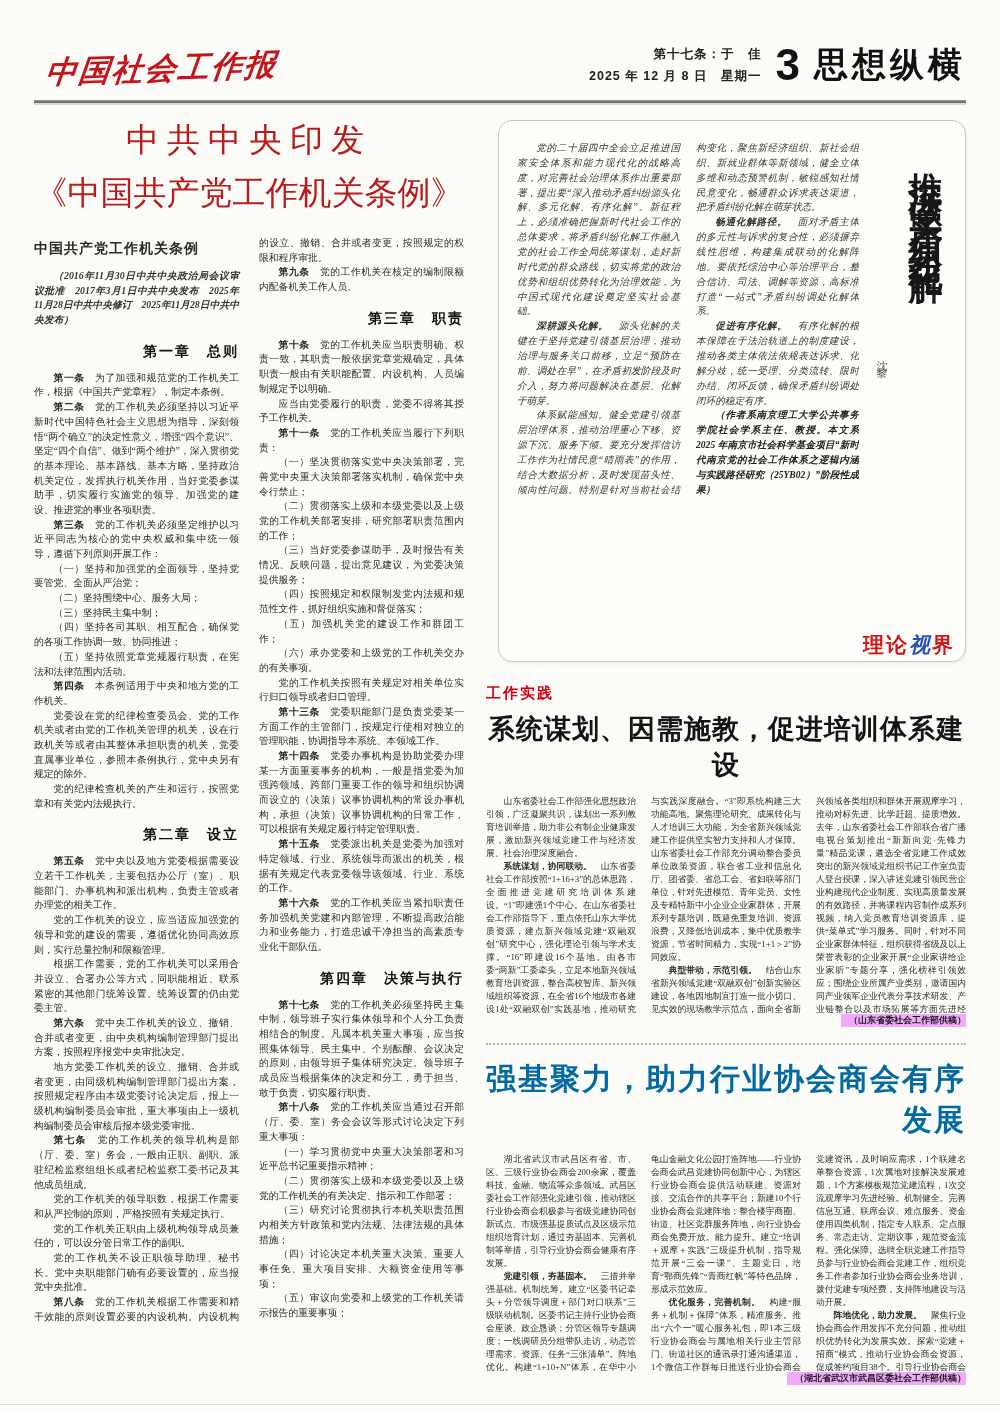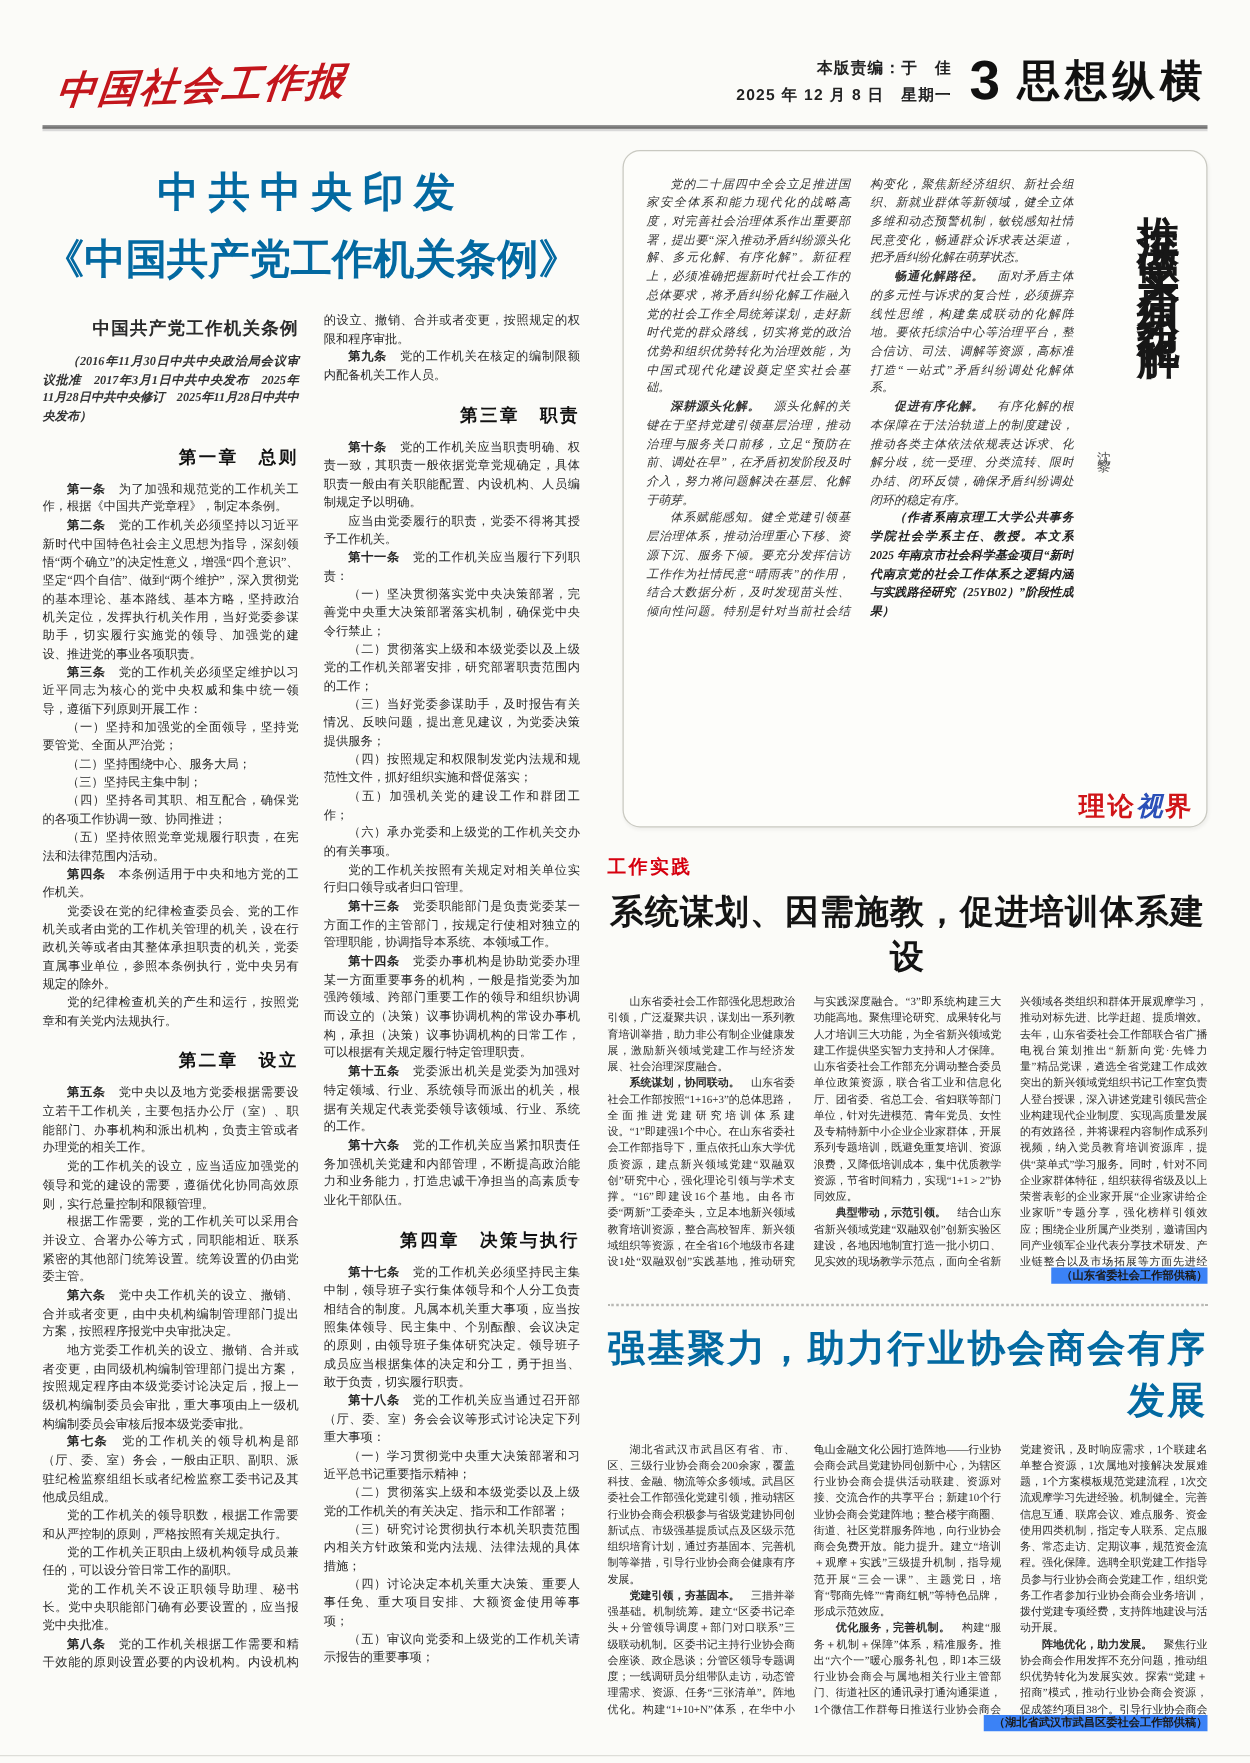--- a/index.html
+++ b/index.html
@@ -26,31 +26,31 @@
   .section-name { font-family:"Liberation Sans",sans-serif; font-weight:bold; font-size:34px; letter-spacing:4px; color:#111; }
   .head-rule { position:absolute; left:0; right:0; top:100px; height:3px;
     background:linear-gradient(#9a9a9a,#5f5f5f); box-shadow:0 2px 0 #d9d9d9; }
 
   
   .main { display:flex; gap:22px; padding-top:14px; }
   .left-article { width:430px; flex:none; }
   .right-col { flex:1; min-width:0; }
 
   
-  .headline { text-align:center; font-family:"Liberation Sans",sans-serif; font-weight:bold; color:#0369a1; margin-top:14px; }
+  .headline { text-align:center; font-family:"Liberation Sans",sans-serif; font-weight:normal; color:#b91c1c; }
   .headline .l1 { font-size:33px; letter-spacing:8px; }
   .headline .l2 { font-size:33px; letter-spacing:0; margin-top:8px; }
   .article-body {
     margin-top:20px; height:1138px; overflow:hidden;
     column-count:2; column-gap:20px;
     font-size:9.8px; line-height:1.5; text-align:justify; color:#2a2a2a;
   }
   .article-body p { text-indent:2em; }
   .article-body .subtitle {
-    text-indent:0; text-align:right; font-weight:bold; font-size:14px;
+    text-indent:0; text-align:left; font-weight:bold; font-size:14px;
     font-family:"Liberation Sans",sans-serif; margin:2px 0 10px; letter-spacing:1px;
   }
   .article-body .intro { font-style:italic; font-weight:bold; color:#333; margin-bottom:8px; }
   .article-body h3.chapter {
     text-align:right; font-weight:bold; font-size:14px; letter-spacing:2px;
     font-family:"Liberation Sans",sans-serif; margin:13px 0 9px; color:#111;
   }
   b.lead { font-family:"Liberation Sans",sans-serif; font-weight:bold; }
 
   
@@ -90,39 +90,39 @@
   .practice-label { color:#d6000f; font-weight:bold; font-size:15px; font-family:"Liberation Sans",sans-serif; letter-spacing:2px; }
   .practice-headline { text-align:center; font-size:27px; font-weight:bold; letter-spacing:1px; color:#141414; margin-top:8px; }
   .col-body-wrap { position:relative; margin-top:12px; }
   .col-body {
     height:232px; overflow:hidden; column-count:3; column-gap:15px;
     font-size:8.8px; line-height:1.48; text-align:justify; color:#2c2c2c;
   }
   .col-body p { text-indent:2em; }
   .source-line {
     position:absolute; right:0; bottom:0; font-weight:bold; font-size:9px;
-    background:#3b82f6; padding-left:8px; color:#1a1a1a;
+    background:#f0abfc; padding-left:8px; color:#1a1a1a;
   }
 
   
   .dotted-divider { border-top:2px dotted #b7b7b2; margin:16px 0 4px; }
   .bottom-headline { text-align:right; font-size:30px; font-weight:bold; letter-spacing:2px; color:#0369a1; margin-top:14px; }
   .bottom-wrap { margin-top:14px; }
   .page-bottom-rule { position:absolute; left:0; right:0; bottom:5px; border-top:1px solid #ddddd8; }
 </style>
 </head>
 <body>
 
 <div class="page">
 
   <div class="header">
     <div class="masthead">中国社会工作报</div>
     <div class="header-right">
       <div class="pub-info">
-        <div class="editor">本版责编：于　佳</div>
+        <div class="editor">第十七条：于　佳</div>
         <div class="date">2025 年 12 月 8 日　星期一</div>
       </div>
       <div class="page-no">3</div>
       <div class="section-name">思想纵横</div>
     </div>
     <div class="head-rule"></div>
   </div>
 
   <div class="main">
 

